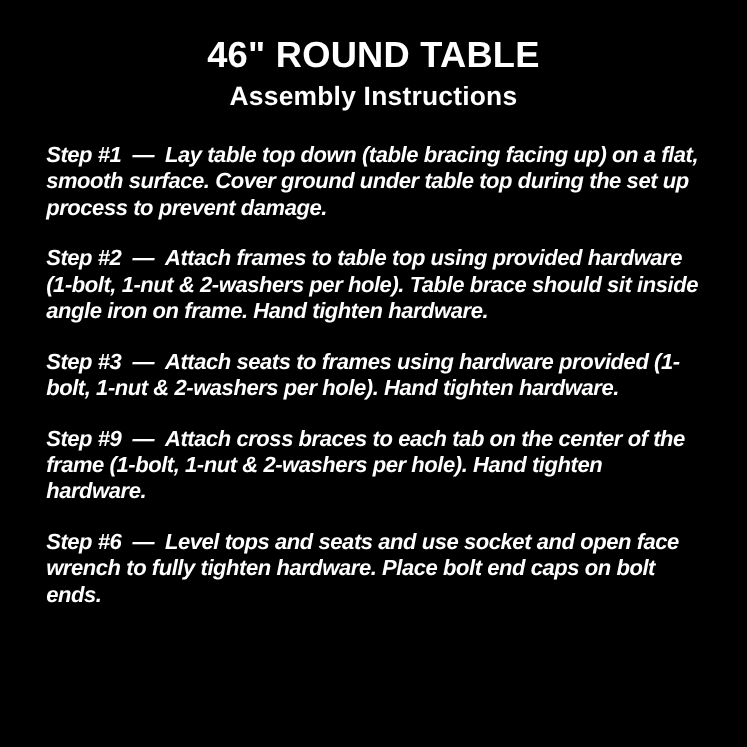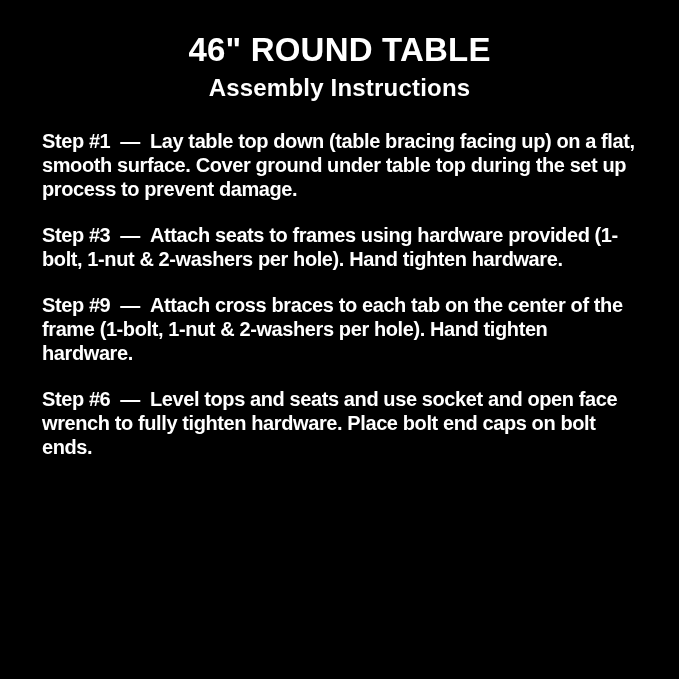--- a/index.html
+++ b/index.html
@@ -32,20 +32,21 @@
   }
   .subtitle {
     margin: 7px 0 0 0;
     font-size: 24px;
     line-height: 1.1;
     letter-spacing: 0.2px;
   }
   .content {
     margin: 27px 40px 0 42px;
     max-width: 598px;
+    font-style: italic;
   }
   .step {
     margin: 0 0 22px 0;
     font-size: 20px;
     line-height: 24px;
     letter-spacing: -0.4px;
     text-align: left;
   }
   .step-sep {
     display: inline-block;
@@ -55,17 +56,18 @@
 </head>
 <body>
 
 <div class="page">
   <div class="header">
     <h1 class="title">46" ROUND TABLE</h1>
     <h2 class="subtitle">Assembly Instructions</h2>
   </div>
   <div class="content">
     <p class="step"><span>Step #1</span><span class="step-sep">—</span><span>Lay table top down (table bracing facing up) on a flat, smooth surface. Cover ground under table top during the set up process to prevent damage.</span></p>
+    <p class="step"><span>Step #2</span><span class="step-sep">—</span><span>Attach frames to table top using provided hardware (1-bolt, 1-nut &amp; 2-washers per hole). Table brace should sit inside angle iron on frame. Hand tighten hardware.</span></p>
     <p class="step"><span>Step #3</span><span class="step-sep">—</span><span>Attach seats to frames using hardware provided (1-bolt, 1-nut &amp; 2-washers per hole). Hand tighten hardware.</span></p>
     <p class="step"><span>Step #9</span><span class="step-sep">—</span><span>Attach cross braces to each tab on the center of the frame (1-bolt, 1-nut &amp; 2-washers per hole). Hand tighten hardware.</span></p>
     <p class="step"><span>Step #6</span><span class="step-sep">—</span><span>Level tops and seats and use socket and open face wrench to fully tighten hardware. Place bolt end caps on bolt ends.</span></p>
   </div>
 </div>
 
 </body></html>

